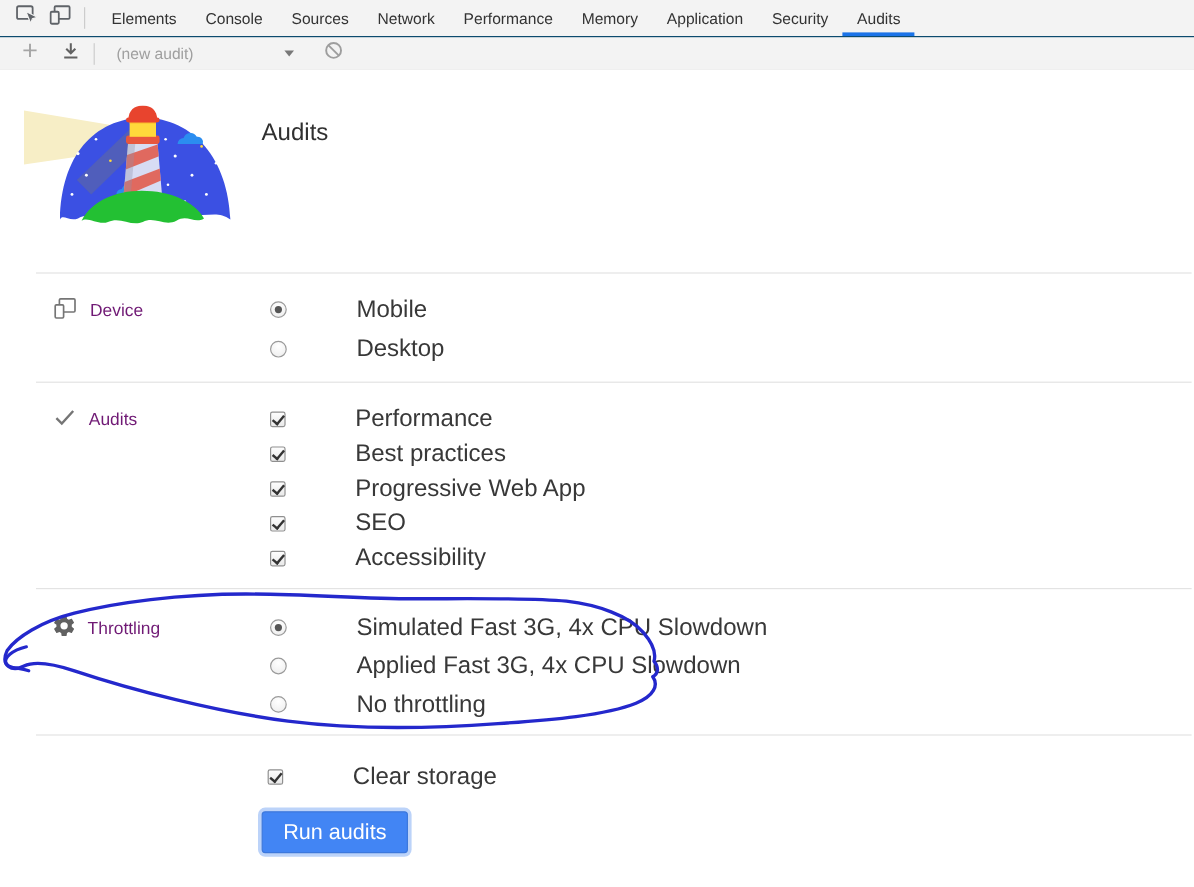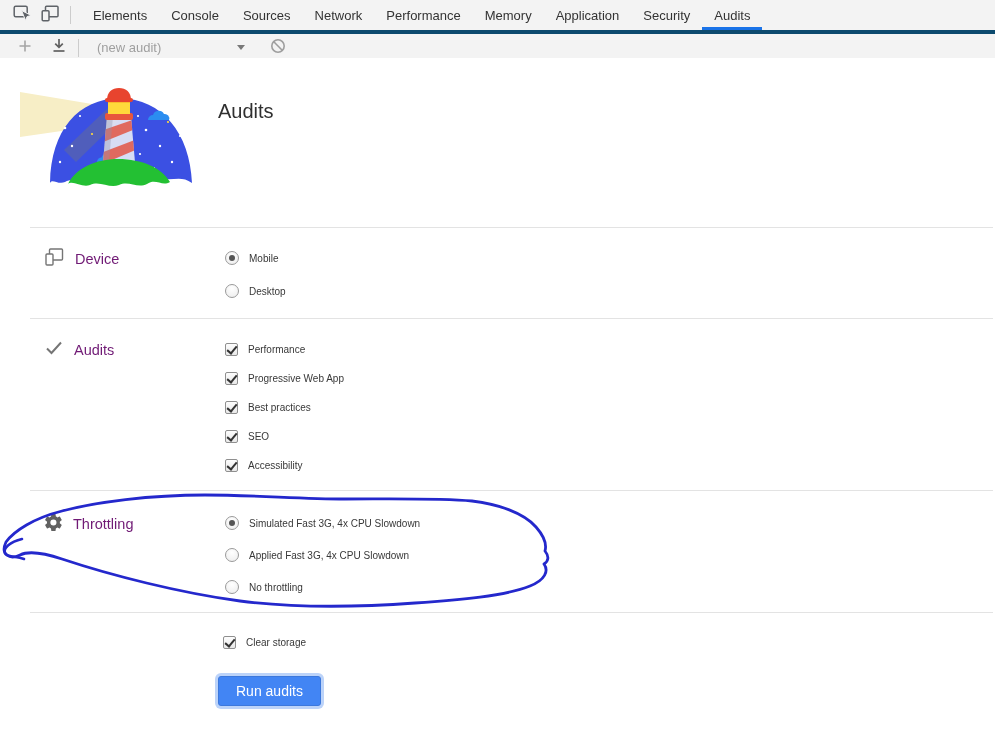--- a/index.html
+++ b/index.html
@@ -19,57 +19,57 @@
   .vsep{width:1px;height:18px;background:#ccc;margin:0 6px;align-self:center;}
   .tabs{display:flex;align-items:stretch;margin-left:4px;}
   .tab{
     display:flex;align-items:center;padding:0 12px;font-size:13px;color:#333;
     border-bottom:3px solid transparent;padding-top:3px;cursor:pointer;white-space:nowrap;text-align:center;
   }
   .tab.active{border-bottom-color:#1a73e8;}
   
   .subbar{
     position:absolute;left:0;top:30px;width:995px;height:27px;
-    background:#f3f3f3;border-top:4px solid #0c4a6e;border-bottom:1px solid #ccc;
+    background:#f3f3f3;border-top:1px solid #0c4a6e;border-bottom:1px solid #ccc;
     display:flex;align-items:center;
   }
   .subbar .tbtn{width:26px;height:24px;}
   .dropdown{
     display:flex;align-items:center;justify-content:space-between;
     width:148px;height:22px;padding:0 6px;margin-left:6px;cursor:pointer;
   }
   .dropdown .dd-label{font-size:13px;color:#9f9f9f;}
   .caret{width:0;height:0;border-left:4px solid transparent;border-right:4px solid transparent;border-top:5px solid #787878;}
   
   .content{position:absolute;left:0;top:58px;width:995px;height:681px;background:#fff;}
   .page-title{position:absolute;left:218px;top:42px;font-size:20px;color:#303030;}
   .page-desc{position:absolute;left:218px;top:79px;font-size:14.5px;color:#757575;}
   .page-desc a{color:#1a73e8;text-decoration:underline;cursor:pointer;}
   .logo{position:absolute;left:20px;top:30px;}
   .divider{position:absolute;left:30px;width:963px;height:1px;background:#e3e3e3;}
   .sec-label{position:absolute;left:45px;display:flex;align-items:center;gap:11px;height:20px;}
   .sec-label .lbl{font-size:14.5px;color:#701a75;}
   .controls{position:absolute;left:225px;}
   .opt-row{display:flex;align-items:center;gap:10px;cursor:pointer;}
-  .opt-row .txt{font-size:10px;color:#383838;}
+  .opt-row .txt{font-size:20px;color:#383838;margin-left:48px;}
   .radio-rows .opt-row{height:20px;margin-bottom:13px;}
   .check-rows .opt-row{height:20px;margin-bottom:9px;}
   .throt-rows .opt-row{height:20px;margin-bottom:12px;}
   
   .rb{position:relative;width:14px;height:14px;border:1px solid #9a9a9a;border-radius:50%;
       background:radial-gradient(circle at 50% 30%, #ffffff 0%, #ececec 100%);flex:0 0 auto;box-sizing:border-box;}
   .rb.selected::after{content:"";position:absolute;left:3px;top:3px;width:6px;height:6px;border-radius:50%;background:#555;}
   
   .cb{position:relative;width:13px;height:13px;border:1px solid #8f8f8f;border-radius:2px;
       background:linear-gradient(#fdfdfd,#e9e9e9);flex:0 0 auto;box-sizing:border-box;}
   .cb.checked::after{content:"";position:absolute;left:3px;top:0px;width:4px;height:8px;
       border:solid #333;border-width:0 2px 2px 0;transform:rotate(40deg);}
   
   .run-btn{
-    position:absolute;left:218px;top:618px;padding:6px 17px;font-size:14px;color:#fff;
+    position:absolute;left:218px;top:618px;padding:6px 17px;font-size:18px;color:#fff;
     background:#4285f4;border:1px solid #3c78dc;border-radius:3px;cursor:pointer;
     box-shadow:0 0 0 3px #bcd3f9;font-family:inherit;
   }
   .annotation{position:absolute;left:0;top:429px;pointer-events:none;z-index:5;}
 </style>
 </head>
 <body>
 
 <div id="app">
 
@@ -236,25 +236,25 @@
       </span>
       <span class="lbl">Audits</span>
     </div>
     <div class="controls check-rows" style="top:281px">
       <div class="opt-row">
         <span class="cb checked"></span>
         <span class="txt">Performance</span>
       </div>
       <div class="opt-row">
         <span class="cb checked"></span>
+        <span class="txt">Best practices</span>
+      </div>
+      <div class="opt-row">
+        <span class="cb checked"></span>
         <span class="txt">Progressive Web App</span>
-      </div>
-      <div class="opt-row">
-        <span class="cb checked"></span>
-        <span class="txt">Best practices</span>
       </div>
       <div class="opt-row">
         <span class="cb checked"></span>
         <span class="txt">SEO</span>
       </div>
       <div class="opt-row">
         <span class="cb checked"></span>
         <span class="txt">Accessibility</span>
       </div>
     </div>

